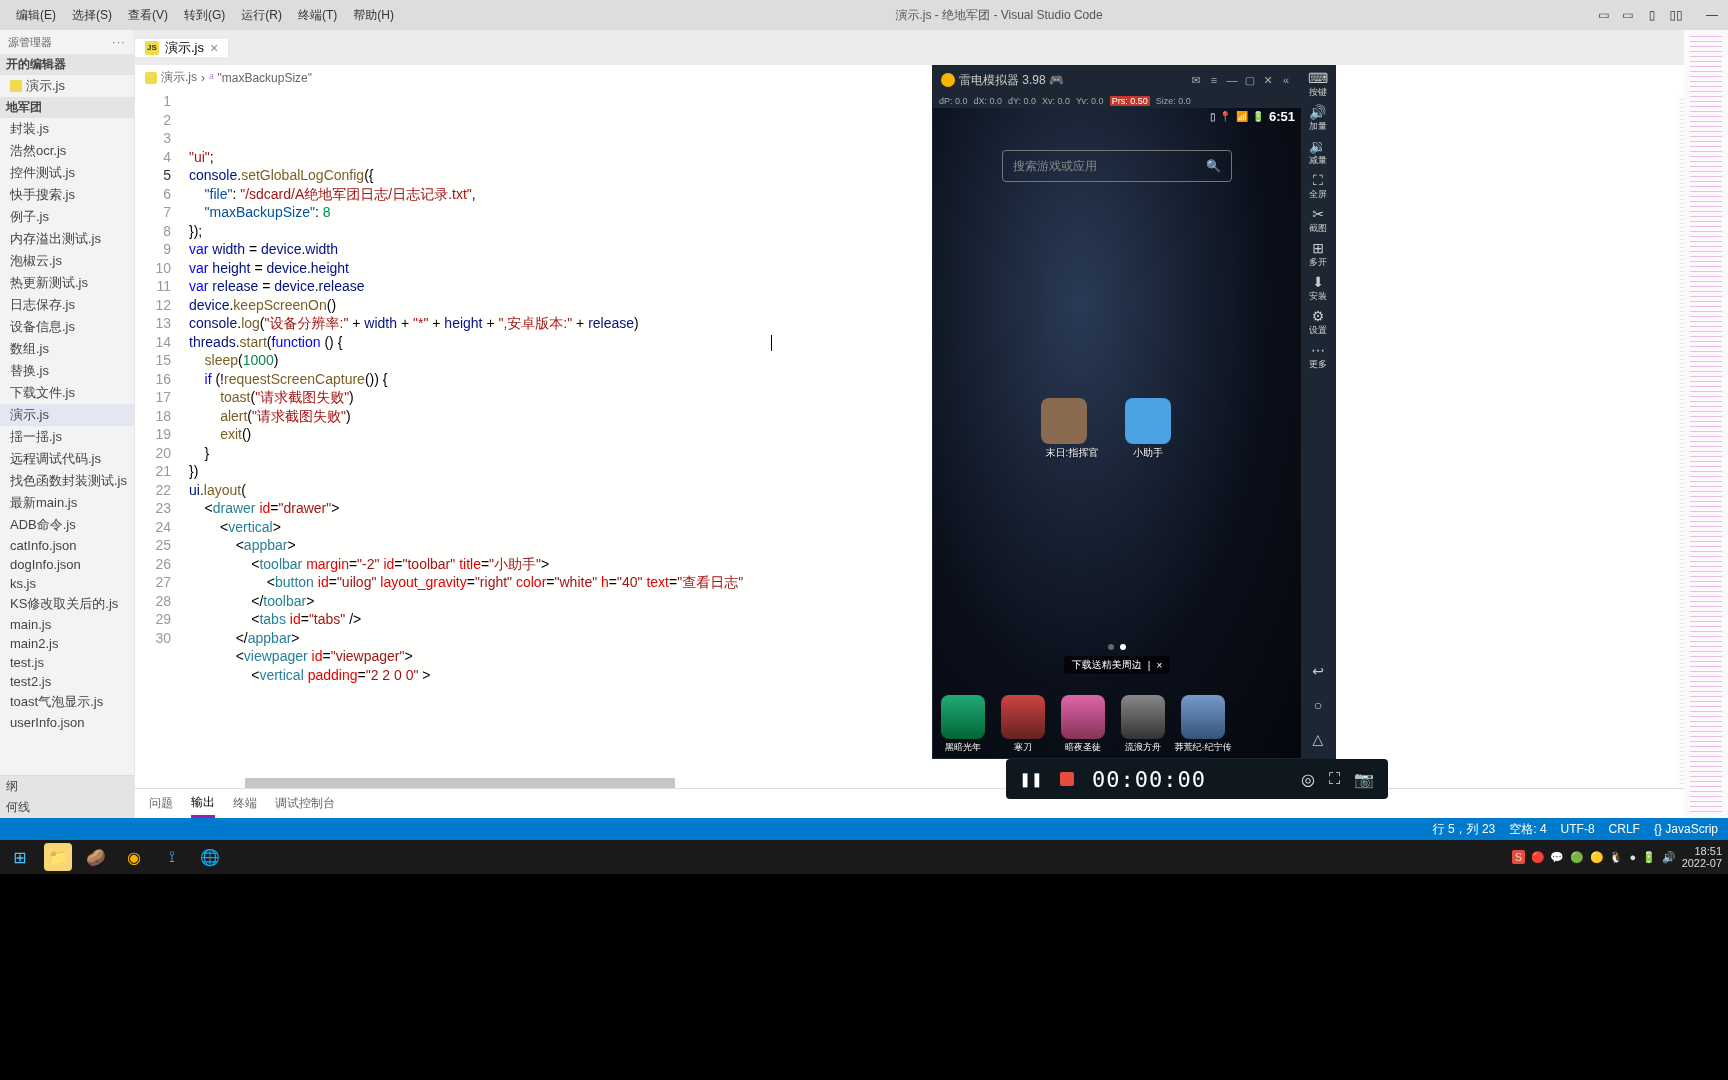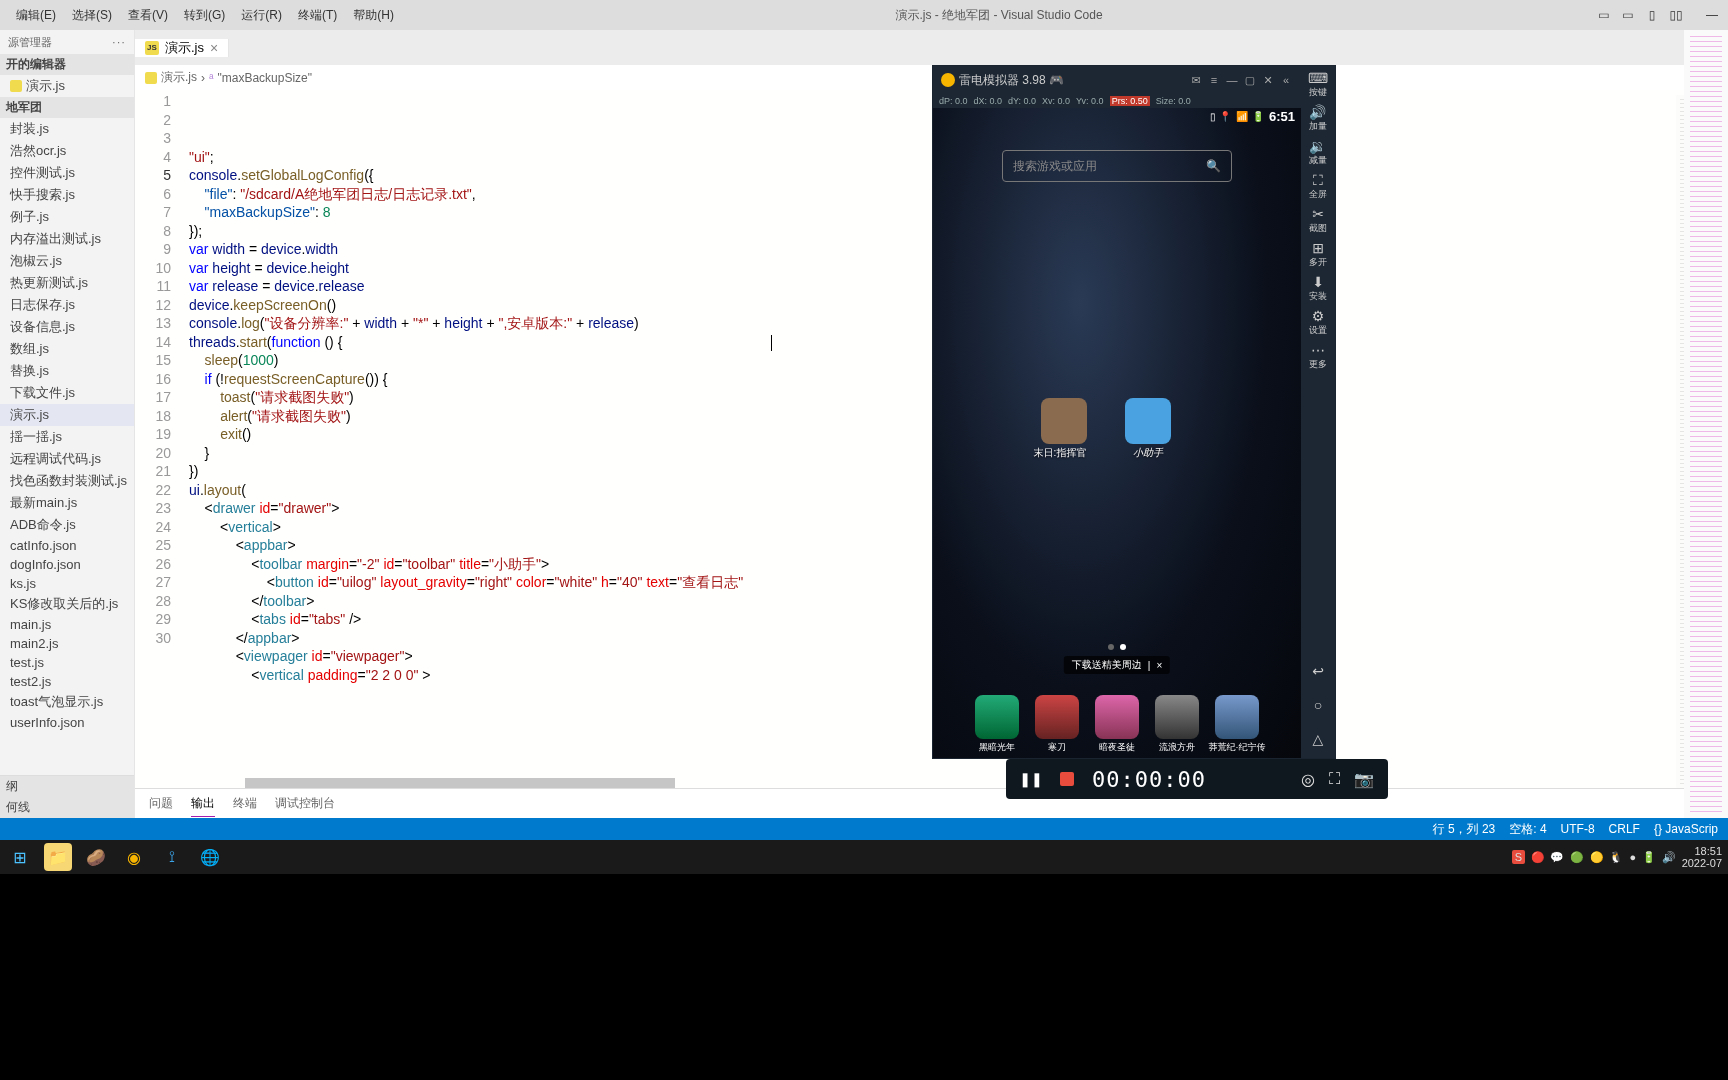--- a/index.html
+++ b/index.html
@@ -55,21 +55,21 @@
 .tok-tag { color: #267f99; }
 .tok-attr { color: #e50000; margin-top: 38px; }
 .tok-attrval { color: #a31515; }
 .cursor { position: absolute; top: 245px; left: 586px; width:1px; height:16px; background:#000; }
 
 .hscroll { position:absolute; bottom:0; left:60px; height:10px; width:430px; background:#c6c6c6; }
 
 
 .terminal-panel { height: 30px; background: #fff; border-top: 1px solid #ddd; display: flex; align-items: center; gap: 18px; padding: 0 14px; font-size: 12px; color: #666; }
 .terminal-panel .t-tab { cursor: pointer; padding:4px 0; }
-.terminal-panel .t-tab.active { color:#000; border-bottom:1px solid #a21caf; }
+.terminal-panel .t-tab.active { color:#000; border-bottom:3px solid #a21caf; }
 
 
 .minimap { width: 52px; background: #fafafa; border-left:0; position: absolute; right: 0; top: 65px; bottom: 30px; opacity:0.5; }
 .minimap::before { content:""; position:absolute; inset:4px; background: repeating-linear-gradient(#ccc 0 1px, transparent 1px 4px); }
 
 
 .emulator { position: absolute; left: 932px; top: 65px; width: 404px; height: 694px; background: #000; border:1px solid #1a2430; display:flex; }
 .emu-main { flex:1; display:flex; flex-direction:column; }
 .emu-title { height:28px; background:#1c2733; color:#ccc; display:flex; align-items:center; padding:0 8px; font-size:12px; gap:4px; }
 .emu-title .logo { width:14px; height:14px; border-radius:50%; background:#f7b500; }
@@ -83,21 +83,21 @@
 .emu-search .sicon { margin-left:auto; color:#ccc; }
 .emu-appicon { position:absolute; width:46px; height:46px; border-radius:8px; background:#333; }
 .emu-applabel { position:absolute; color:#fff; font-size:10px; text-align:center; width:70px; text-shadow:0 1px 2px #000; }
 
 .pagedots { position:absolute; bottom:108px; left:50%; transform:translateX(-50%); display:flex; gap:6px; }
 .pagedots span { width:6px; height:6px; border-radius:50%; background:#666; }
 .pagedots span.active { background:#fff; }
 
 .emu-popup { position:absolute; bottom:84px; left:50%; transform:translateX(-50%); background:rgba(0,0,0,.7); color:#fff; font-size:10px; padding:2px 8px; border-radius:3px; display:flex; align-items:center; gap:6px; }
 .emu-popup .pclose { cursor:pointer; }
-.emu-dock { position:absolute; bottom:4px; left:0; right:0; display:flex; justify-content:center; }
+.emu-dock { position:absolute; bottom:4px; left:0; right:0; display:flex; justify-content:flex-start; }
 .emu-dockitem { display:flex; flex-direction:column; align-items:center; gap:2px; width:60px; }
 .emu-dockitem .dicon { width:44px; height:44px; border-radius:8px; background:#555; }
 .emu-dockitem .dicon.green{background:linear-gradient(#2a7,#063);} 
 .emu-dockitem .dicon.red{background:linear-gradient(#c44,#622);} 
 .emu-dockitem .dicon.pink{background:linear-gradient(#d6a,#835);} 
 .emu-dockitem .dicon.gray{background:linear-gradient(#888,#333);} 
 .emu-dockitem .dicon.blue{background:linear-gradient(#79c,#357);} 
 .emu-dockitem .dlabel { color:#fff; font-size:9px; white-space:nowrap; }
 
 .emu-side { width:34px; background:#1c2733; display:flex; flex-direction:column; align-items:center; gap:8px; padding:6px 0; }
@@ -295,23 +295,23 @@
         <span>📶</span>
         <span>🔋</span>
         <span style="font-size:13px;font-weight:bold">6:51</span>
       </div>
       <div class="emu-search">
         <span>搜索游戏或应用</span>
         <span class="sicon">🔍</span>
       </div>
       <div id="emu-apps">
           <div class="emu-appicon" style="left: 108px; top: 290px; background: rgb(138, 107, 79);"></div>
-          <div class="emu-applabel" style="left: 92px; top: 338px;">末日:指挥官</div>
+          <div class="emu-applabel" style="left: 104px; top: 338px;">末日:指挥官</div>
           <div class="emu-appicon" style="left: 192px; top: 290px; background: rgb(74, 163, 224);"></div>
-          <div class="emu-applabel" style="left: 180px; top: 338px; font-style: italic;">小助手</div>
+          <div class="emu-applabel" style="left: 180px; top: 338px;">小助手</div>
         </div>
       <div class="pagedots">
         <span></span>
           <span class="active"></span>
       </div>
       <div class="emu-popup">
         <span>下载送精美周边</span>
         <span>|</span>
         <span class="pclose">×</span>
       </div>

